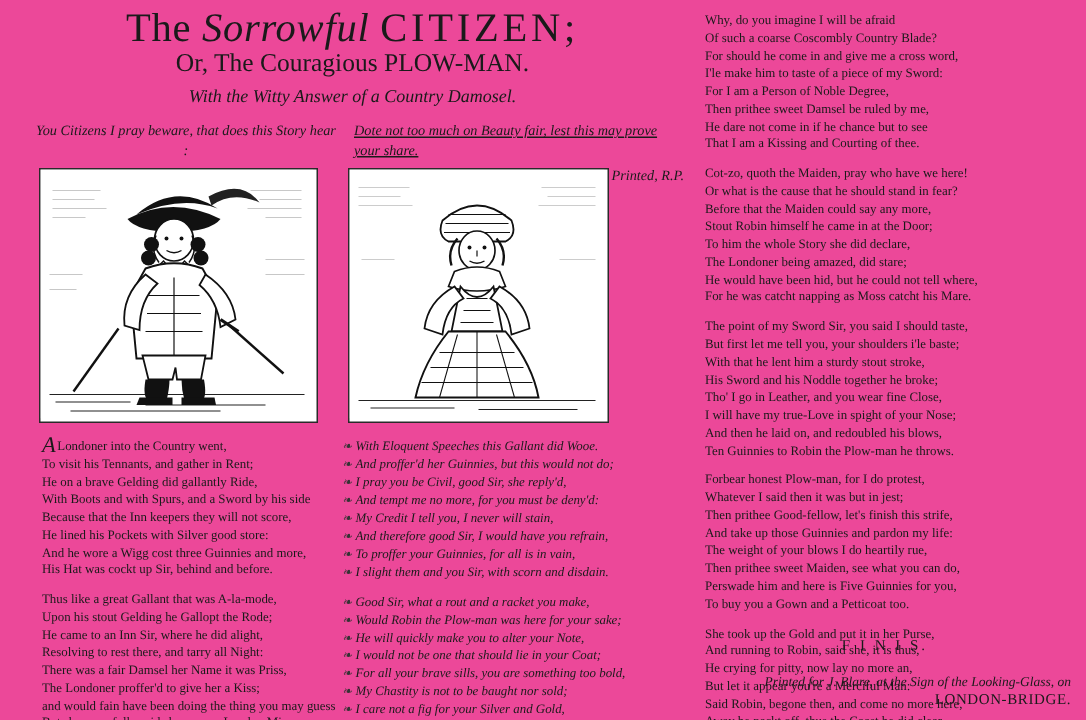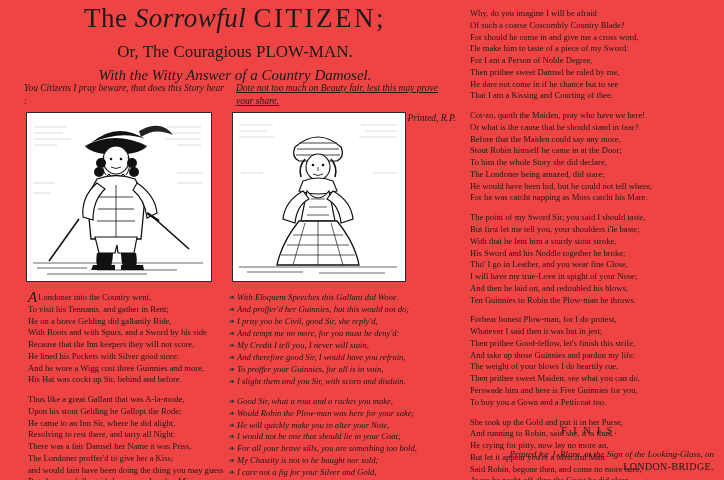--- a/index.html
+++ b/index.html
@@ -11,21 +11,21 @@
     width: 724px;
     height: 480px;
     overflow: hidden;
     font-family: "Liberation Serif", serif;
     color: #1a1a1a;
   }
   #sheet {
     position: relative;
     width: 724px;
     height: 480px;
-    background: #ef4444;
+    background: #ec4899;
     box-sizing: border-box;
     padding: 0;
   }
   
   .head {
     position: absolute;
     left: 0;
     top: 4px;
     width: 470px;
     text-align: center;
@@ -34,46 +34,46 @@
     font-size: 27px;
     letter-spacing: 0.5px;
     font-family: "Liberation Serif", serif;
     line-height: 1.05;
     white-space: nowrap;
   }
   .title-main .sw { font-style: italic; }
   .title-main .cz { letter-spacing: 2.5px; }
   .title-or {
     font-size: 17px;
-    margin-top: 11px;
+    margin-top: 1px;
     line-height: 1.1;
     white-space: nowrap;
   }
   .title-sub {
-    font-size: 15px;
+    font-size: 12px;
     font-style: italic;
     margin-top: 5px;
   }
 
   
   .bewarewrap {
     position: absolute;
     left: 0;
     top: 82px;
     width: 470px;
     font-size: 9.5px;
     font-style: italic;
     line-height: 1.35;
   }
   .beware-left {
     position: absolute;
     left: 24px;
     top: 0;
     width: 200px;
-    text-align: left;
+    text-align: center;
   }
   .beware-right {
     position: absolute;
     left: 236px;
     top: 0;
     width: 220px;
     text-align: left;
     text-decoration: underline;
   }
   .tune-left {

